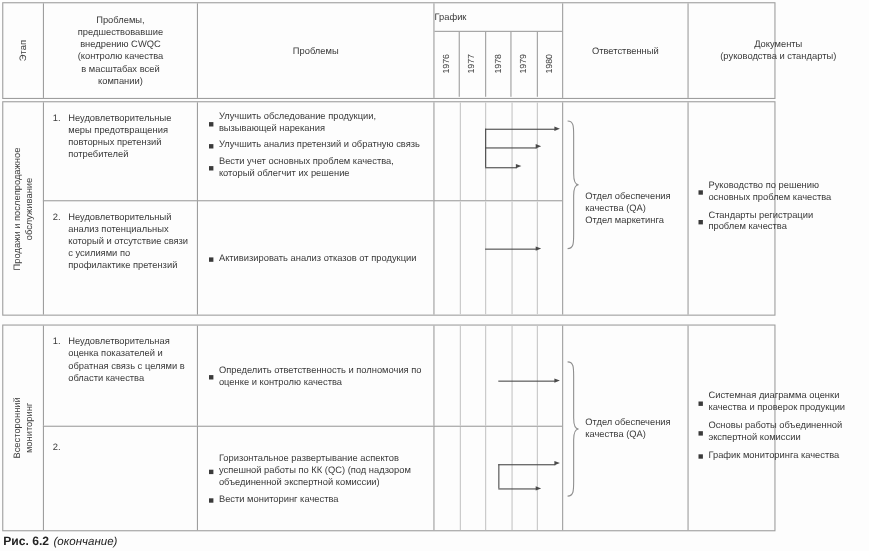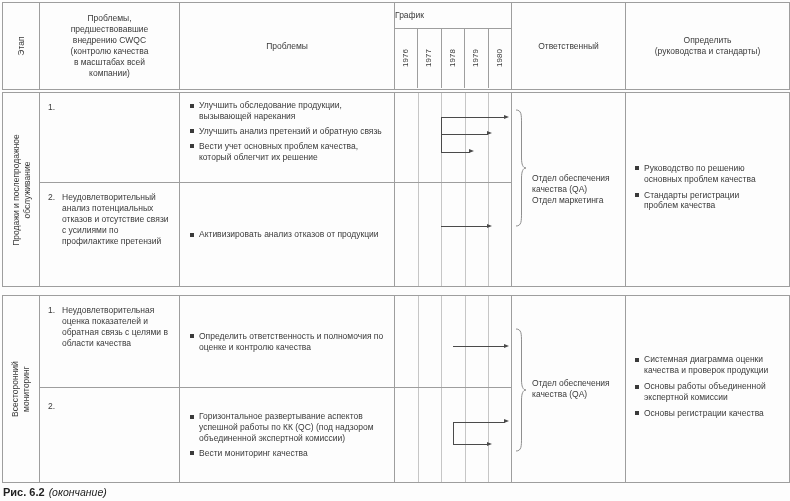--- a/index.html
+++ b/index.html
@@ -1,40 +1,40 @@
 <!DOCTYPE html>
 <html><head>
 <meta charset="utf-8">
 <style>
   * { margin:0; padding:0; box-sizing:border-box; }
   html,body { width:790px; height:501px; }
   body { background:#fdfdfd; font-family:"Liberation Sans","DejaVu Sans",sans-serif; color:#3a3a3a; }
   .page { position:relative; width:790px; height:501px; overflow:hidden; background:#fdfdfd; }
-  .tbl { position:absolute; left:2px; width:788px; border:1px solid #9e9e9e; display:grid;
+  .tbl { position:absolute; left:2px; width:703px; border:1px solid #9e9e9e; display:grid;
          grid-template-columns:36px 140px 215px 117px 114px 164px; background:#fdfdfd; }
   .hdr { top:2px; height:88px; }
   .r1  { top:92px; height:195px; grid-template-rows:89px 104px; }
   .r2  { top:295px; height:188px; grid-template-rows:91px 95px; }
   .cell { position:relative; font-size:8.5px; line-height:1.28; }
   .bl { border-left:1px solid #9e9e9e; }
   .bt { border-top:1px solid #9e9e9e; }
   .cc { display:flex; align-items:center; justify-content:center; text-align:center; }
   .vc { display:flex; flex-direction:column; justify-content:center; }
   .pre { white-space:pre-line; }
   .vrot { position:absolute; display:flex; align-items:center; justify-content:center;
           transform:rotate(-90deg); text-align:center; }
   .sched-title { height:26px; border-bottom:1px solid #9e9e9e; display:flex; align-items:center; }
   .years { display:flex; height:59px; }
   .ycell { flex:1; position:relative; }
   .ycell + .ycell { border-left:1px solid #9e9e9e; }
   .yrot { position:absolute; width:50px; height:22px; left:-14px; top:18px; display:flex;
           align-items:center; justify-content:center; transform:rotate(-90deg); font-size:8px; }
   .pitem { display:grid; grid-template-columns:14px 1fr; padding:9px 5px 4px 8px; }
   .pt12 { padding-top:13px; }
-  .litem { display:flex; padding:0 6px 0 10px; margin-bottom:4px; }
+  .litem { display:flex; padding:0 6px 0 10px; margin-bottom:4px;align-items:center; }
   .litem:last-child { margin-bottom:0; }
   .bullet { width:4px; height:4px; background:#3a3a3a; margin:3.5px 5px 0 0; flex:none; }
   .ltext { flex:1; }
   .pt6 { padding-top:7px; }
   .gantt { overflow:hidden; }
   .yline { position:absolute; top:0; bottom:0; width:1px; background:#c6c6c6; }
   .g-line { position:absolute; height:1px; background:#4a4a4a; }
   .g-head { position:absolute; width:0; height:0; border-left:5px solid #4a4a4a;
             border-top:2.5px solid transparent; border-bottom:2.5px solid transparent; }
   .g-conn { position:absolute; width:1px; background:#4a4a4a; }
@@ -87,36 +87,37 @@
         </div>
         <div class="ycell">
           <span class="yrot">1980</span>
         </div>
       </div>
     </div>
     <div class="cell bl cc" style="grid-column:5">
       <span>Ответственный</span>
     </div>
     <div class="cell bl cc" style="grid-column:6">
-      <span class="pre">Определить
+      <span class="pre">Документы
 (руководства и стандарты)</span>
     </div>
   </div>
 
   <div class="tbl r1">
     <div class="cell" style="grid-column:1;grid-row:1/3">
       <div class="vrot" style="width:193px;height:36px;left:-78.5px;top:78.5px;">
         <span class="pre">Продажи и послепродажное
 обслуживание</span>
       </div>
     </div>
 
     <div class="cell bl" style="grid-column:2;grid-row:1">
       <div class="pitem">
         <span>1.</span>
+        <span>Неудовлетворительные меры предотвращения повторных претензий потребителей</span>
       </div>
     </div>
     <div class="cell bl pt6" style="grid-column:3;grid-row:1">
       <div class="litem">
         <span class="bullet"></span>
         <span class="ltext">Улучшить обследование продукции, вызывающей нарекания</span>
       </div>
       <div class="litem">
         <span class="bullet"></span>
         <span class="ltext">Улучшить анализ претензий и обратную связь</span>
@@ -136,21 +137,21 @@
         <div class="g-line" style="left: 40%; width: 40%; top: 46%;"></div>
         <div class="g-head" style="left: calc(80% - 1px); top: calc(46% - 2.5px);"></div>
         <div class="g-line" style="left: 40%; width: 25%; top: 66%;"></div>
         <div class="g-head" style="left: calc(65% - 1px); top: calc(66% - 2.5px);"></div>
         <div class="g-conn" style="left: 40%; top: 27%; height: 39%;"></div>
       </div>
 
     <div class="cell bl bt" style="grid-column:2;grid-row:2">
       <div class="pitem">
         <span>2.</span>
-        <span>Неудовлетворительный анализ потенциальных отказов и отсутствие связи с усилиями по профилактике претензий</span>
+        <span>Неудовлетворительный анализ потенциальных который и отсутствие связи с усилиями по профилактике претензий</span>
       </div>
     </div>
     <div class="cell bl bt vc" style="grid-column:3;grid-row:2">
       <div class="litem">
         <span class="bullet"></span>
         <span class="ltext">Активизировать анализ отказов от продукции</span>
       </div>
     </div>
     <div class="cell bl bt gantt" style="grid-column:4;grid-row:2">
         <div class="yline" style="left: 20%;"></div>
@@ -248,21 +249,21 @@
       <div class="litem">
         <span class="bullet"></span>
         <span class="ltext">Системная диаграмма оценки качества и проверок продукции</span>
       </div>
       <div class="litem">
         <span class="bullet"></span>
         <span class="ltext">Основы работы объединенной экспертной комиссии</span>
       </div>
       <div class="litem">
         <span class="bullet"></span>
-        <span class="ltext">Основы регистрации качества</span>
+        <span class="ltext">График мониторинга качества</span>
       </div>
     </div>
   </div>
 
   <div class="caption">
     <span class="cap-label">Рис. 6.2</span><span class="cap-note">(окончание)</span>
   </div>
 
 </div>
 

